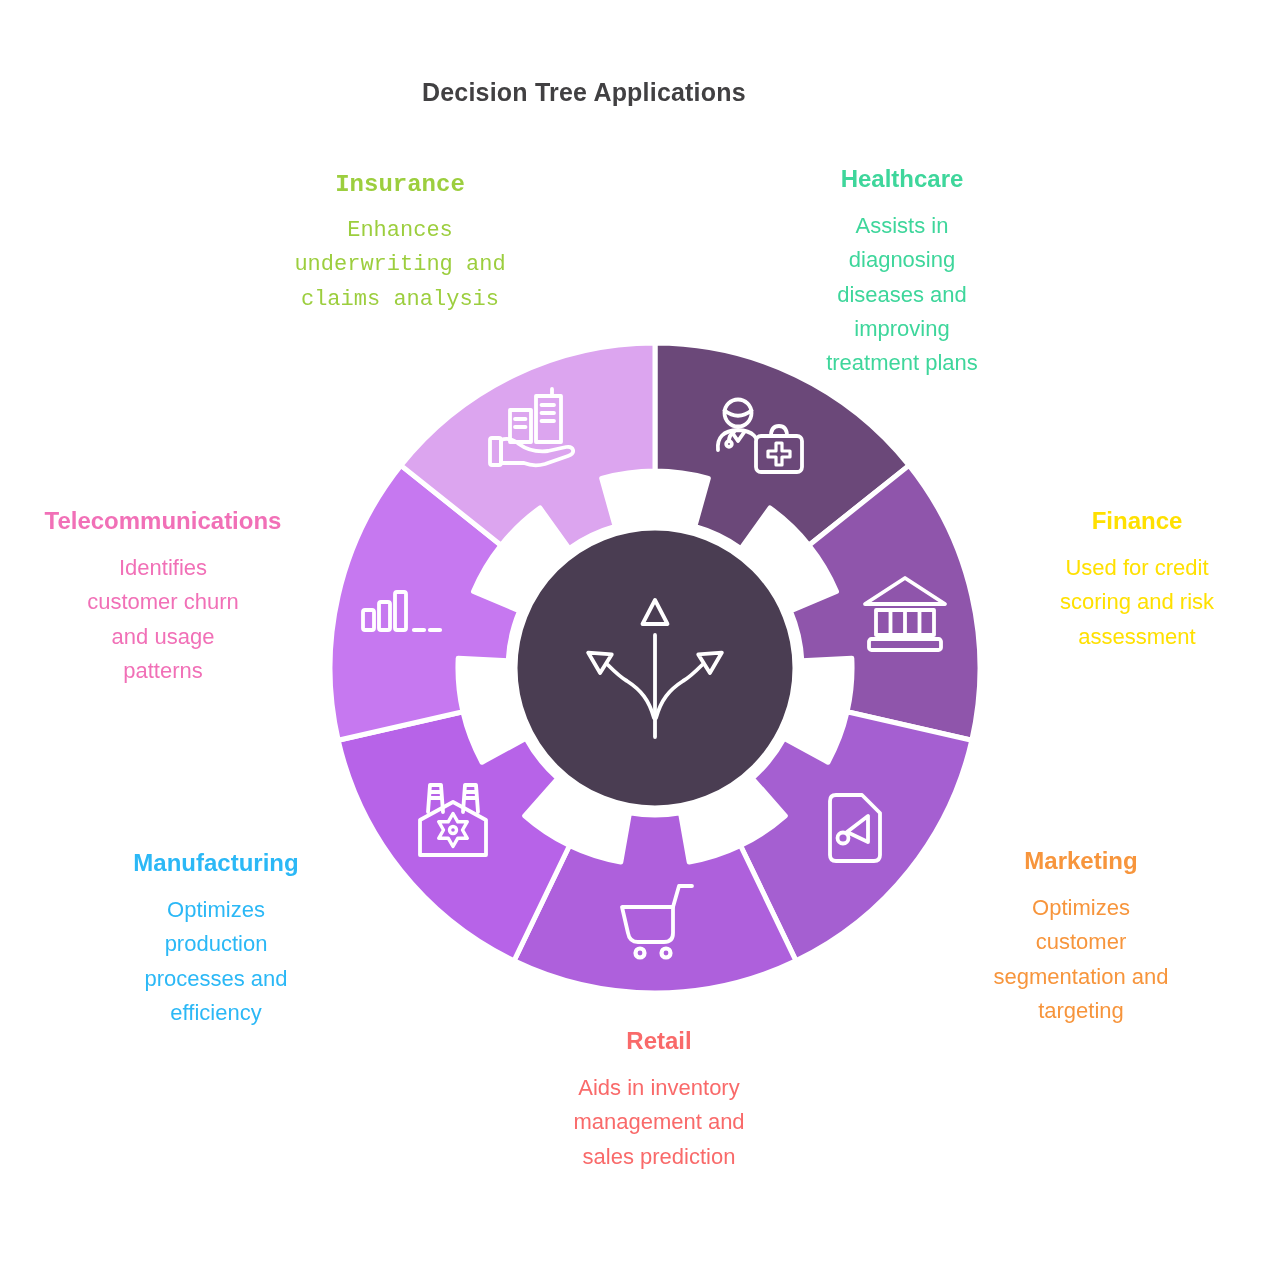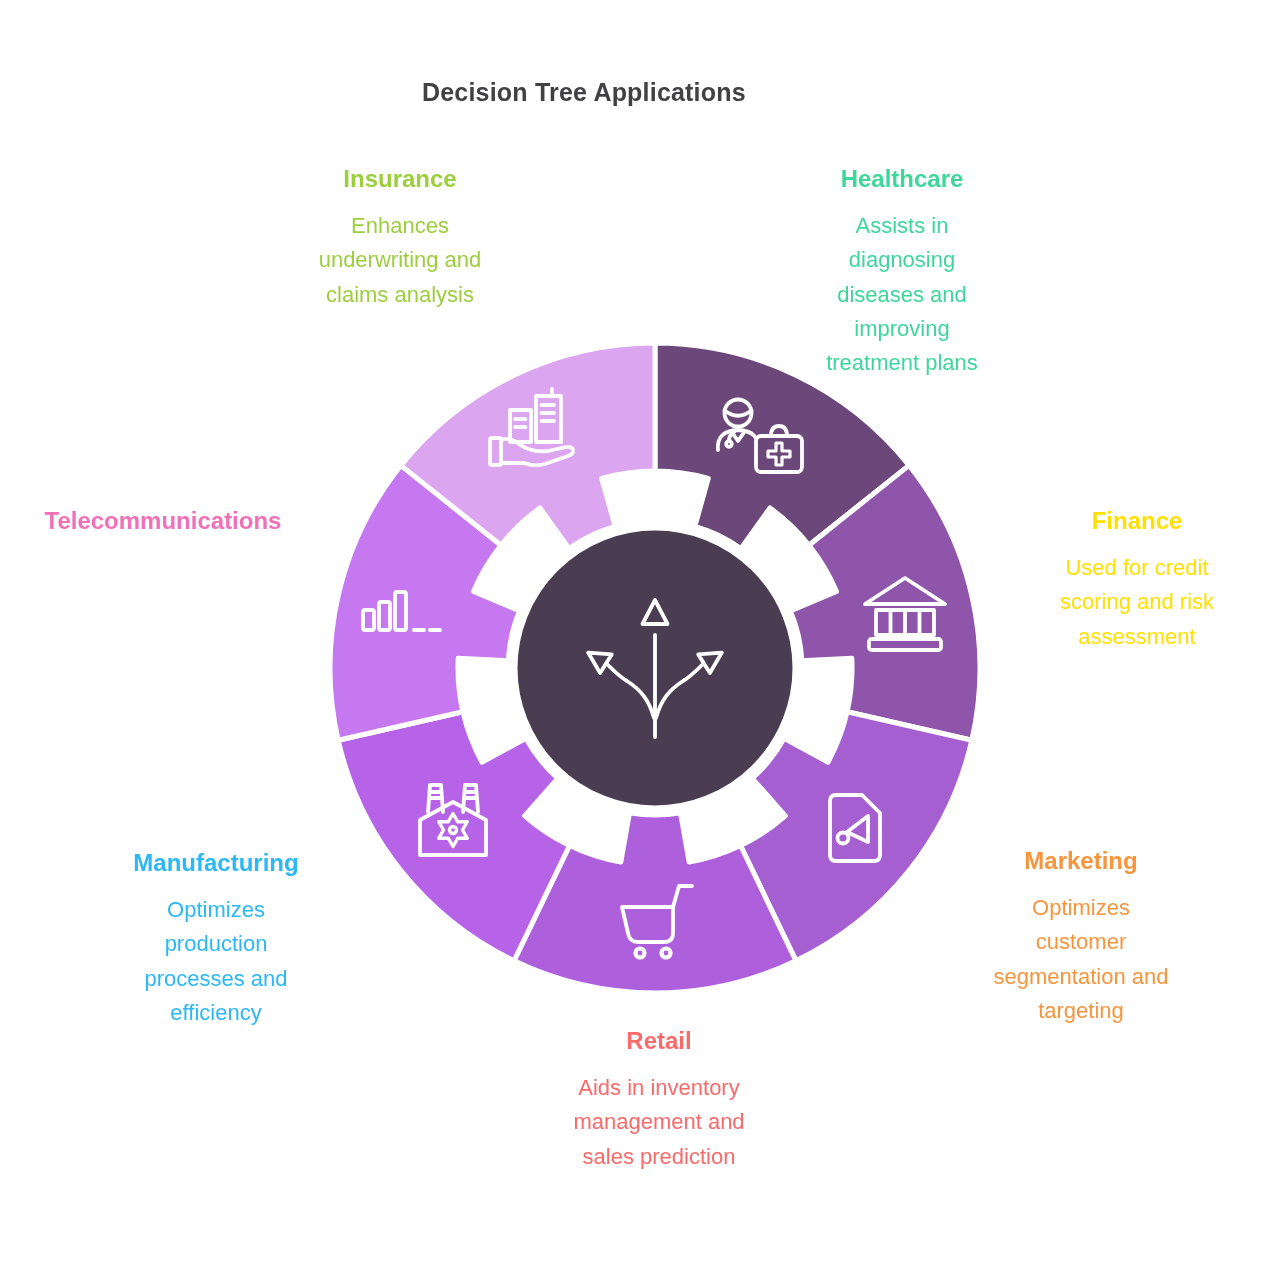--- a/index.html
+++ b/index.html
@@ -137,20 +137,24 @@
 <div class="label-block" style="left:86px;top:849px;width:260px;">
   <h2 style="color: rgb(43, 184, 246);">Manufacturing</h2>
   <p style="color: rgb(43, 184, 246);">Optimizes
 production
 processes and
 efficiency</p>
 </div>
 
 <div class="label-block" style="left:13px;top:507px;width:300px;">
   <h2 style="color: rgb(241, 112, 183);">Telecommunications</h2>
+  <p style="color: rgb(241, 112, 183);">Identifies
+customer churn
+and usage
+patterns</p>
 </div>
 
-<div class="label-block" style="left:270px;top:165px;width:260px;">
+<div class="label-block" style="left:270px;top:171px;width:260px;font-family:Liberation Mono, monospace;">
   <h2 style="color: rgb(156, 206, 62);">Insurance</h2>
   <p style="color: rgb(156, 206, 62);">Enhances
 underwriting and
 claims analysis</p>
 </div>
 
 </body></html>

